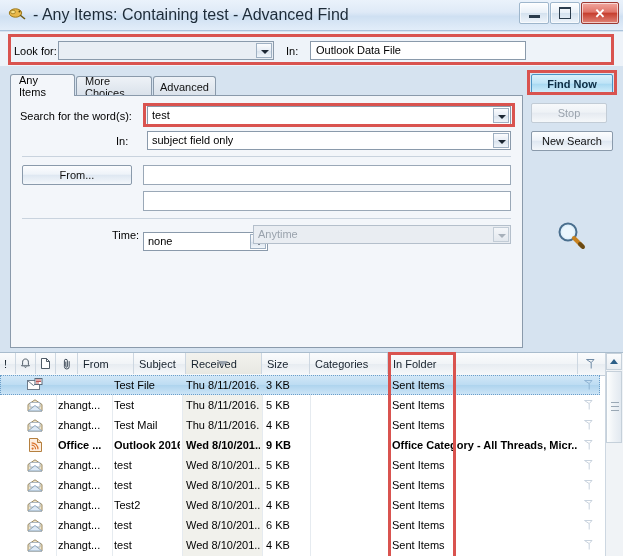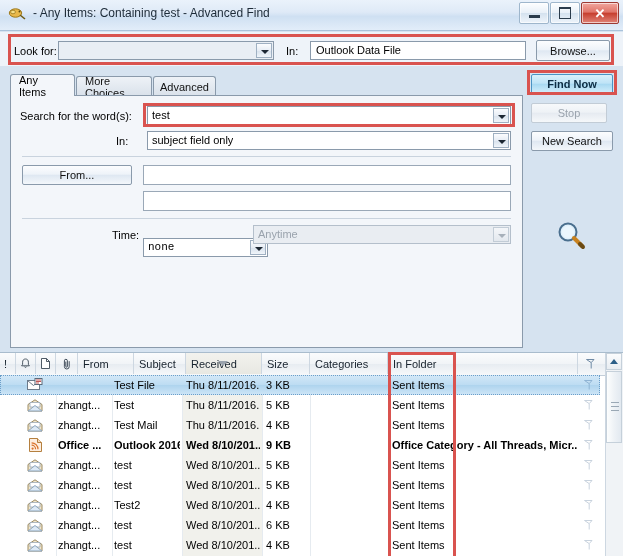--- a/index.html
+++ b/index.html
@@ -13,21 +13,21 @@
 
   
   .titlebar{
     position:absolute;left:0;top:0;width:623px;height:30px;
     background:linear-gradient(to bottom,#eaf2fb 0%,#dfeaf7 40%,#cfe0f2 55%,#e2edf9 100%);
     border-bottom:1px solid #a9c2da;
   }
   .tb-icon{position:absolute;left:8px;top:6px;width:18px;height:16px;}
   .tb-title{
     position:absolute;left:33px;top:6px;
-    font-size:12px;color:#1d2b38;white-space:nowrap;
+    font-size:16px;color:#1d2b38;white-space:nowrap;
   }
   .winbtns{position:absolute;right:4px;top:2px;display:flex;align-items:center;}
   .wbtn{
     width:28px;height:20px;margin-left:1px;
     border:1px solid #9eb6cc;border-radius:2px;
     background:linear-gradient(to bottom,#fdfeff 0%,#e9f0f8 48%,#d5e2ef 52%,#eef4fb 100%);
     position:relative;box-shadow:inset 0 0 0 1px rgba(255,255,255,.6);
   }
   .wbtn.close{
     width:36px;
@@ -113,21 +113,21 @@
 
   #from-button{position:absolute;left:22px;top:165px;width:110px;height:20px;}
   #sentto-button{position:absolute;left:22px;top:191px;width:110px;height:20px;}
   .txtfield{
     position:absolute;border:1px solid #9aa8b7;background:#ffffff;box-sizing:border-box;height:20px;
   }
   #from-field{left:143px;top:165px;width:368px;}
   #sentto-field{left:143px;top:191px;width:368px;}
 
   .time-label{position:absolute;left:112px;top:229px;}
-  #time-combo{left:143px;top:238px;width:125px;background:#ffffff;font-family:Liberation Mono, monospace;}
+  #time-combo{left:143px;top:232px;width:125px;background:#ffffff;}
   #anytime-combo{
     left:253px;top:225px;width:258px;background:#e9edf2;border-color:#b4bfcb;text-align:right;
   }
   #anytime-combo .val{color:#9aa3ad;}
   #anytime-combo .arrowbox{background:linear-gradient(to bottom,#f4f6f9,#e3e8ee);border-color:#c2ccd6;}
   #anytime-combo .arrowbox::after{border-top-color:#a7b0ba;}
 
   
   #findnow-button{
     position:absolute;left:531px;top:74px;width:82px;height:20px;
@@ -248,21 +248,20 @@
   <div class="combo" id="lookfor-combo">
     <div class="arrowbox"></div>
   </div>
 
   <div class="lbl in-label">In:</div>
 
   <div id="in-field">
     <div class="val">Outlook Data File</div>
   </div>
 
-  <div class="btn" id="browse-button">Browse...</div>
 
   <div class="tabstrip">
     <div class="tab active" style="left:0;width:65px;">Any Items</div>
     <div class="tab inactive" style="left:66px;width:76px;">More Choices</div>
     <div class="tab inactive" style="left:143px;width:63px;">Advanced</div>
   </div>
 
   <div class="panel"></div>
 
   <div class="lbl searchwords-label">Search for the word(s):</div>

